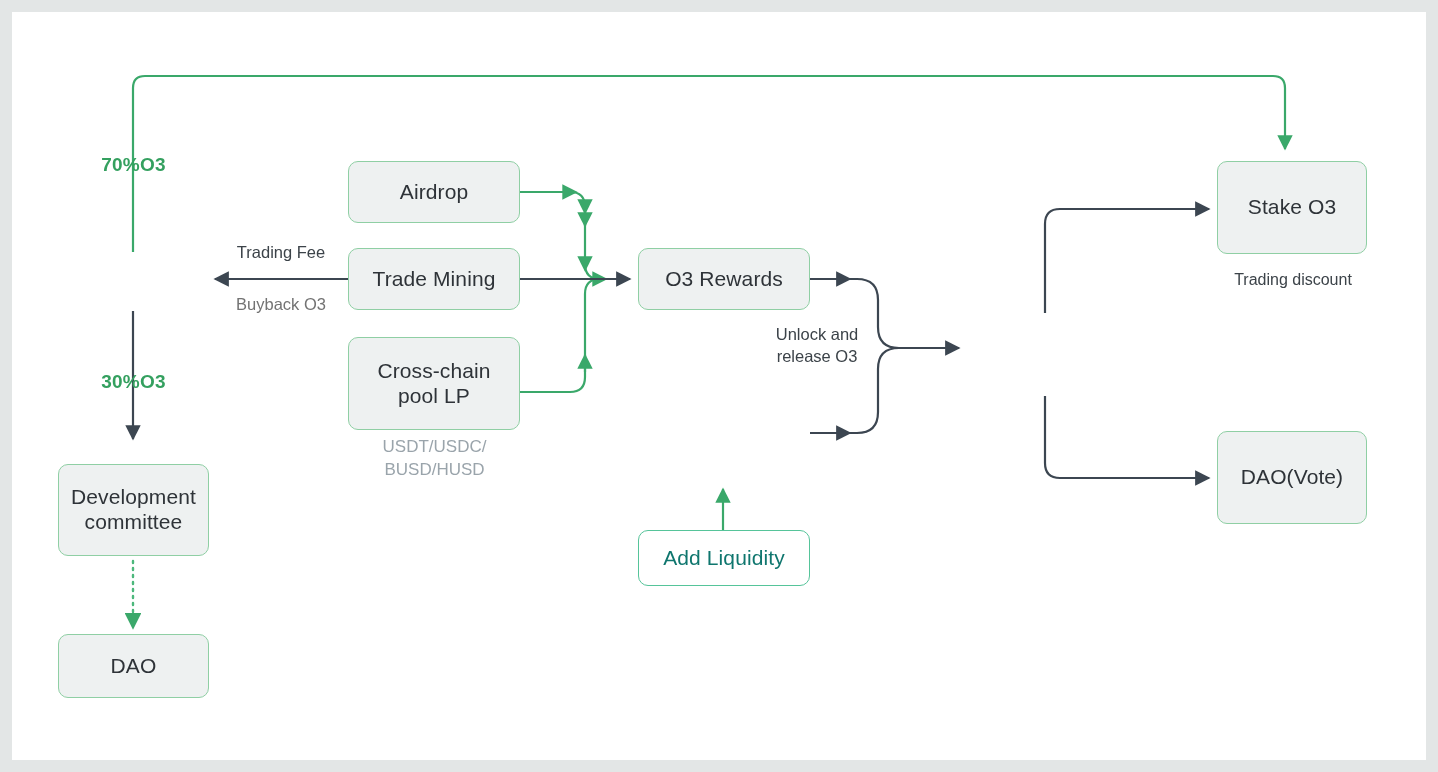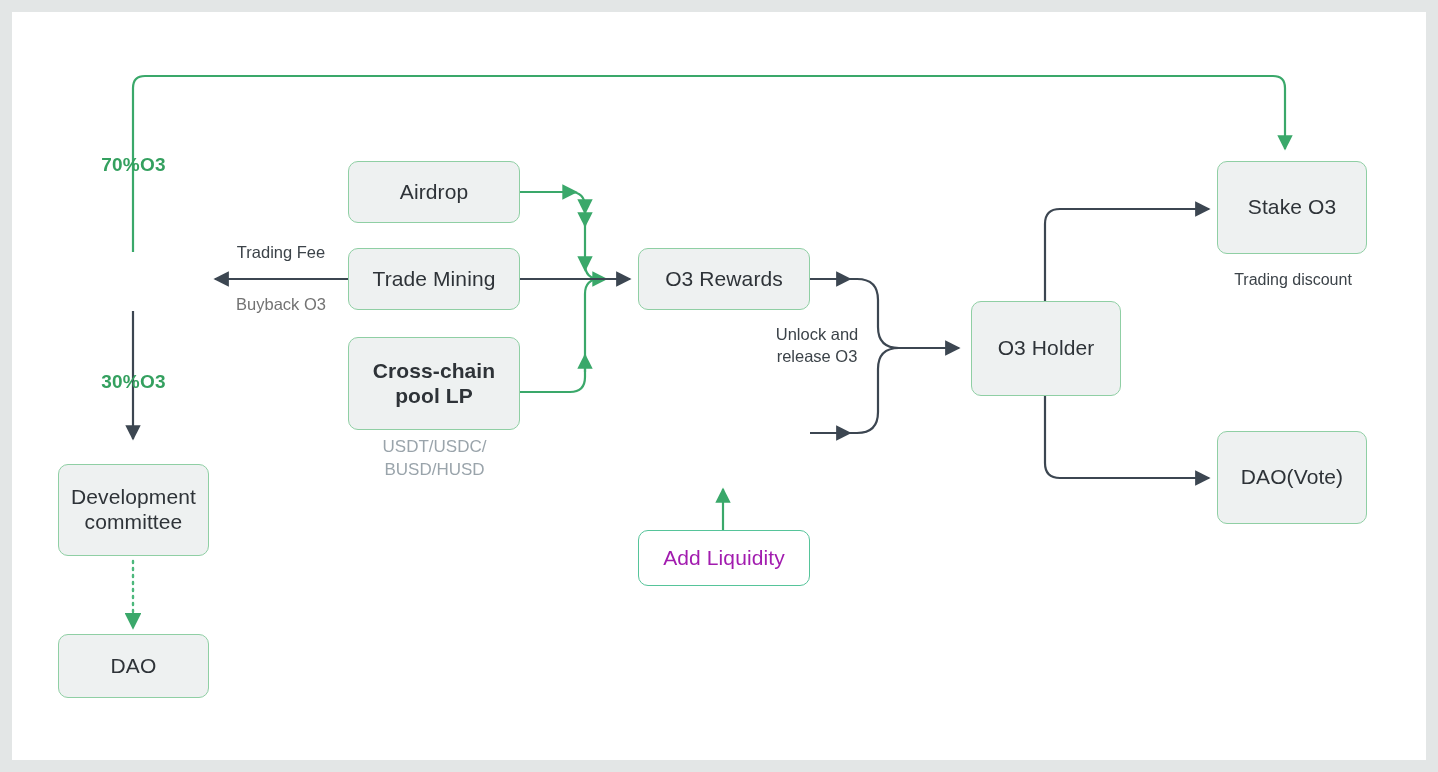--- a/index.html
+++ b/index.html
@@ -48,21 +48,21 @@
     justify-content: center;
     text-align: center;
     color: #2e3338;
     font-size: 21px;
     line-height: 1.18;
     letter-spacing: 0.1px;
   }
   .node.ghost {
     background: #ffffff;
     border: 1.5px solid #56c49a;
-    color: #a21caf;
+    color: #0f766e;
   }
   .label {
     position: absolute;
     color: #4a5259;
     font-size: 15.5px;
     line-height: 1.25;
     white-space: pre-line;
     text-align: center;
   }
   .label.green {
@@ -144,36 +144,33 @@
 
     <div class="node" style="left:336px; top:149px; width:172px; height:62px;">
       <span>Airdrop</span>
     </div>
 
     <div class="node" style="left:336px; top:236px; width:172px; height:62px;">
       <span>Trade Mining</span>
     </div>
 
     <div class="node" style="left:336px; top:325px; width:172px; height:93px;">
-      <span style="white-space:pre-line;font-weight:bold;">Cross-chain
+      <span style="white-space:pre-line;">Cross-chain
 pool LP</span>
     </div>
 
     <div class="node" style="left:626px; top:236px; width:172px; height:62px;justify-content:center;">
       <span>O3 Rewards</span>
     </div>
 
 
     <div class="node ghost" style="left:626px; top:518px; width:172px; height:56px;">
       <span>Add Liquidity</span>
     </div>
 
-    <div class="node" style="left:959px; top:289px; width:150px; height:95px;">
-      <span>O3 Holder</span>
-    </div>
 
     <div class="node" style="left:1205px; top:149px; width:150px; height:93px;">
       <span>Stake O3</span>
     </div>
 
     <div class="node" style="left:1205px; top:419px; width:150px; height:93px;">
       <span>DAO(Vote)</span>
     </div>
 
     <div class="label green-bold" style="left:44px; top:141px; width:155px;">70%O3</div>

